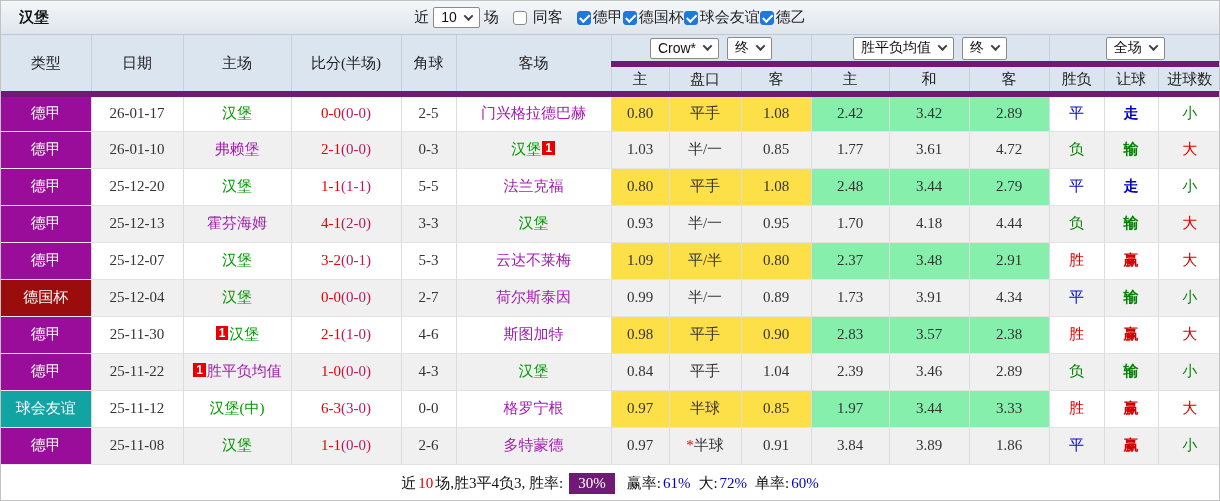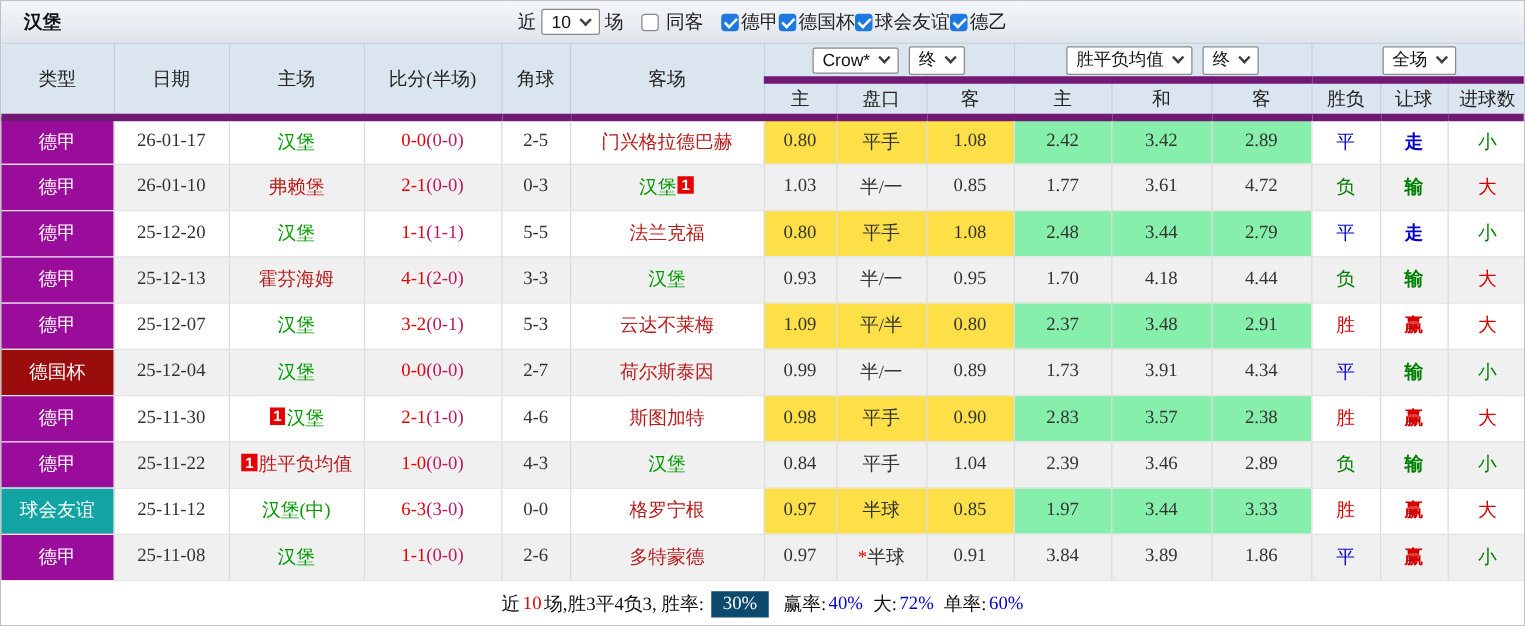--- a/index.html
+++ b/index.html
@@ -45,34 +45,34 @@
   tr.even td { background:#f0f0f0; }
   tr.odd td { background:#ffffff; }
   tr.odd td.c-odds { background:#fde047; }
   tr.odd td.c-avg { background:#86efac; }
   td.typecell { color:#fff; border-bottom:1px solid #efe7ef; }
 
   .red { color:#d40000; }
   .green { color:#008000; }
   .blue { color:#0000c8; }
   .t-green { color:#009900; }
-  .t-dark { color:#b91c1c; }
+  .t-dark { color:#a21caf; }
   .score-main { color:#e60000; }
   .score-half { color:#be185d; }
   .star { color:#e60000; }
   td.rescell { font-size:15px; }
   td.rg { font-weight:bold; }
   .badge { display:inline-block; background:#e60000; color:#fff; font-size:12px; line-height:14px;
            padding:0 3px; font-weight:bold; vertical-align:2px; margin:0 1px;
            font-family:"Liberation Sans","DejaVu Sans",sans-serif; }
 
   
   .footer { height:38px; display:flex; align-items:center; justify-content:center; gap:2px;
             font-size:15px; color:#111; background:#fff; }
-  .footer .hl { background:#0c4a6e; color:#fff; padding:2px 9px; margin:0 4px; }
+  .footer .hl { background:#701a75; color:#fff; padding:2px 9px; margin:0 4px; }
   .footer .v { color:#0000cc; }
   .footer .num { color:#e60000; }
   .footer .seg { margin-left:6px; }
 </style>
 </head>
 <body>
 
 <div class="wrap">
 
   <div class="topbar">
@@ -345,19 +345,19 @@
         </tr>
       </tbody>
   </table>
 
   <div class="footer">
     <span>近</span>
       <span class="num">10</span>
       <span>场,胜3平4负3, 胜率:</span>
     <span class="hl">30%</span>
     <span class="seg">赢率:</span>
-      <span class="v">40%</span>
+      <span class="v">61%</span>
     <span class="seg">大:</span>
       <span class="v">72%</span>
     <span class="seg">单率:</span>
       <span class="v">60%</span>
   </div>
 </div>
 
 </body></html>

